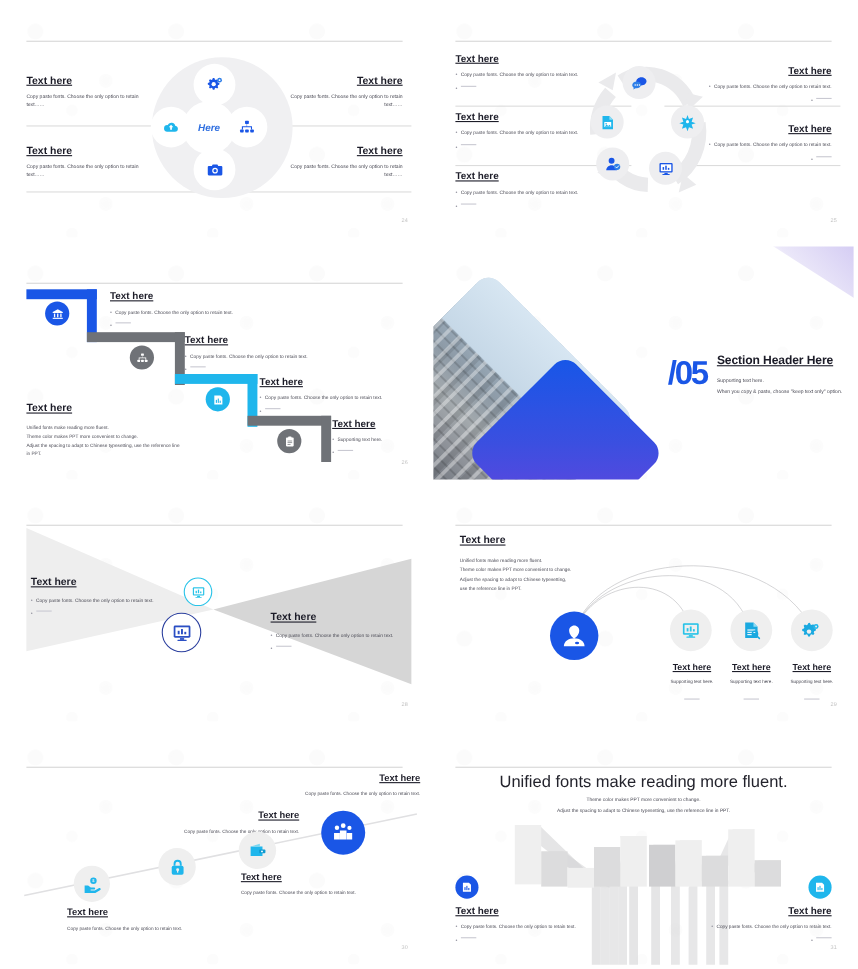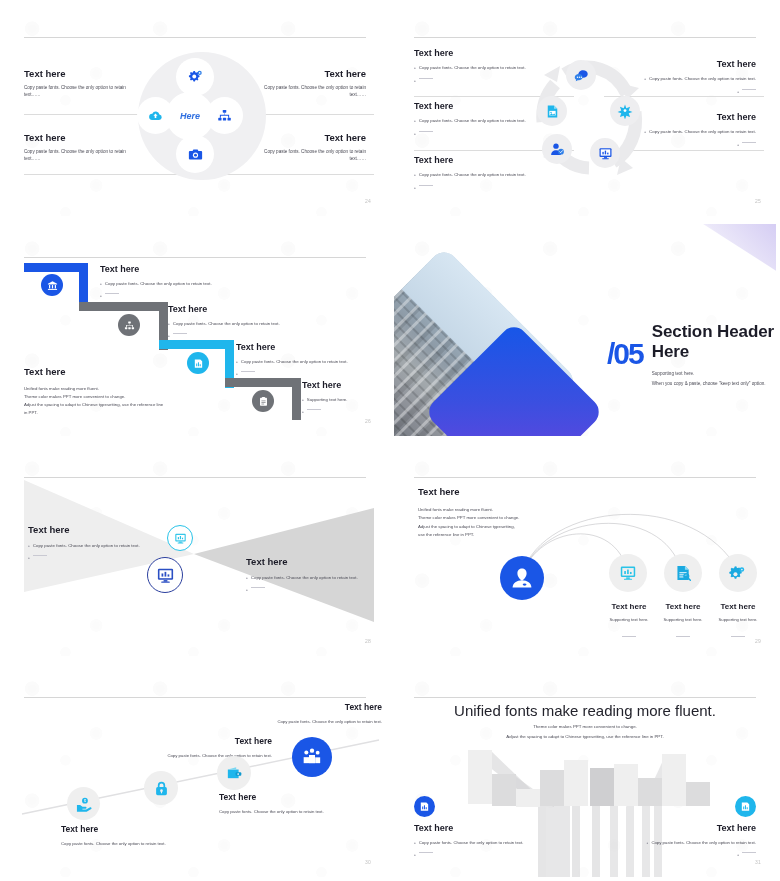--- a/index.html
+++ b/index.html
@@ -42,21 +42,21 @@
     background-size: 128px 112px, 128px 112px, 128px 112px, 128px 112px, 128px 112px;
   }
   .topline {
     position:absolute; left:20px; right:20px; top:33px;
     height:1px; background:#d6d6d6;
   }
   .pnum {
     position:absolute; right:15px; bottom:12px;
     font-size:5px; color:#c2c2c2; letter-spacing:.2px;
   }
-  .h3 { font-weight:bold; color:#1c1c28; }
+  .h3 { font-weight:bold; color:#1c1c28;text-decoration:underline; }
   .body { color:#4a4a55; line-height:1.45; }
   .bullet { display:flex; gap:3px; align-items:flex-start; }
   .bullet .dot { color:#9a9aa5; font-size:5px; line-height:1.5; }
   .dashline { display:inline-block; width:14px; height:1px; background:#c9c9d2; vertical-align:middle; }
   .circ { border-radius:50%; display:flex; align-items:center; justify-content:center; }
   svg { display:block; }
 
   
   .s1-bigcircle { position:absolute; left:134px; top:48px; width:128px; height:128px;
     border-radius:50%; background:#f0f0f2; }
@@ -463,21 +463,21 @@
   <div class="slide">
    <div class="slide-inner">
     <div class="wm"></div>
     <div class="s4-corner"></div>
     <div class="s4-photo"></div>
     <div class="s4-grad"></div>
 
     <div style="position:absolute;left:165px;top:96px;display:flex;align-items:center;gap:9px;margin-left:48px;">
       <div class="s4-num" style="font-size:30px;line-height:.92;">/05</div>
       <div style="padding-top:2px;">
-        <div class="h3" style="font-size:17px;letter-spacing:-.1px;">Section Header Here</div>
+        <div class="h3" style="font-size:11px;letter-spacing:-.1px;">Section Header Here</div>
         <div class="body" style="font-size:4.6px;margin-top:9px;">Supporting text here.</div>
         <div class="body" style="font-size:4.6px;margin-top:3px;">When you copy &amp; paste, choose "keep text only" option.</div>
       </div>
     </div>
    </div>
   </div>
 
   <div class="slide">
    <div class="slide-inner">
     <div class="wm"></div>

